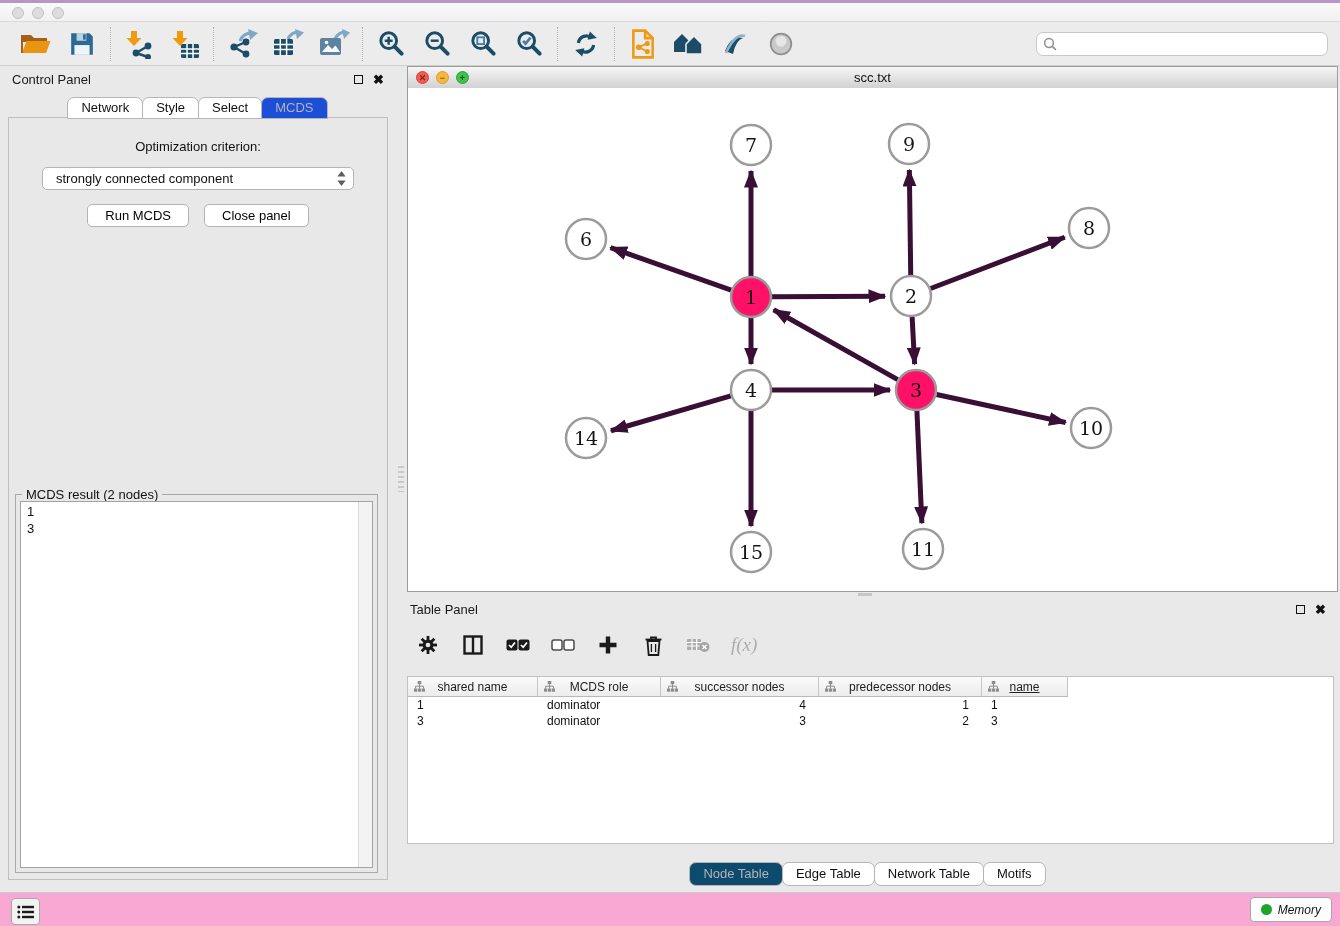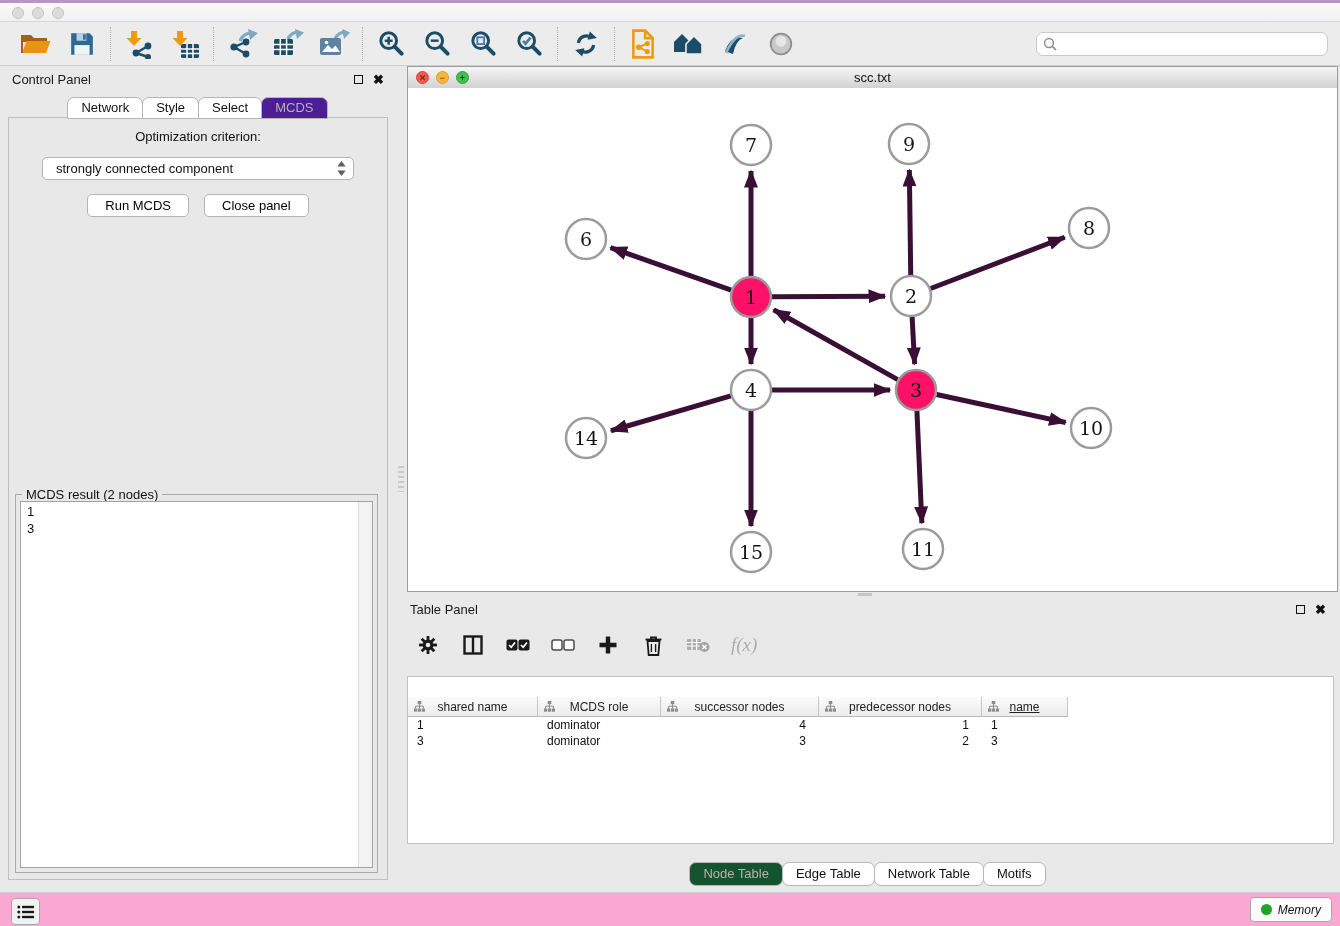--- a/index.html
+++ b/index.html
@@ -30,23 +30,23 @@
   
   .control-panel{position:absolute;left:0;top:0;width:396px;height:100%;}
   .cp-header{height:26px;display:flex;align-items:center;padding:0 12px;gap:44px;}
   .panel-title{font-size:13px;color:#1a1a1a;}
   .panel-icons{margin-left:auto;display:flex;gap:10px;align-items:center;}
   .float-icon{width:9px;height:9px;border:1.6px solid #111;box-sizing:border-box;background:transparent;}
   .close-icon{font-size:13px;font-weight:bold;color:#111;line-height:1;}
   .cp-tabs{position:absolute;top:31px;left:0;right:0;display:flex;justify-content:center;z-index:2;}
   .tab{background:#fff;border:1px solid #b6b6b6;padding:2px 13px 3px;font-size:13px;margin-left:-1px;
        border-radius:7px 7px 0 0;color:#111;cursor:default;}
-  .tab.selected{background:#4c1d95;color:#b4b4b4;}
+  .tab.selected{background:#1d4ed8;color:#b4b4b4;}
   .cp-content{position:absolute;top:51px;left:8px;right:8px;bottom:12px;background:#e8e8e8;border:1px solid #bfbfbf;}
-  .opt-label{text-align:center;margin-top:11px;font-size:13px;}
+  .opt-label{text-align:center;margin-top:21px;font-size:13px;}
   .selectbox{margin:13px auto 0;width:312px;height:23px;background:#fff;border:1px solid #b4b4b4;border-radius:5px;
     display:flex;align-items:center;padding:0 7px 0 13px;font-size:13px;box-sizing:border-box;}
   .stepper{margin-left:auto;display:flex;align-items:center;}
   .btn-row{display:flex;justify-content:center;gap:15px;margin-top:14px;}
   .btn{background:#fff;border:1px solid #b4b4b4;border-radius:5px;font-size:13px;padding:3px 17px;cursor:default;}
   .result-group{position:absolute;left:6px;right:9px;top:376px;bottom:6px;border:1px solid #a9a9a9;}
   .result-label{position:absolute;top:-8px;left:6px;background:#e8e8e8;padding:0 4px;font-size:13px;}
   .result-area{position:absolute;left:4px;right:4px;top:6px;bottom:4px;background:#fff;border:1px solid #a3a3a3;
     font-size:13px;line-height:17px;padding:1px 6px;box-sizing:border-box;}
   .result-scroll{position:absolute;right:0;top:0;bottom:0;width:13px;background:#f3f3f3;border-left:1px solid #dcdcdc;}
@@ -67,30 +67,30 @@
   .net-canvas{position:absolute;top:21px;left:0;right:0;bottom:0;background:#fff;}
   .hsplit-handle{position:absolute;left:462px;top:527px;width:14px;height:3px;background:#c6c6c6;}
 
   
   .table-panel{position:absolute;left:0;top:531px;right:0;bottom:1px;}
   .tp-header{height:24px;display:flex;align-items:center;padding:0 14px;}
   .tp-toolbar{position:absolute;top:28px;left:0;right:6px;height:40px;display:flex;align-items:center;gap:21px;padding-left:20px;}
   .tp-tool{display:flex;align-items:center;justify-content:center;width:24px;height:24px;}
   .fx{font-family:"Liberation Serif",serif;font-style:italic;font-size:19px;color:#adadad;}
   .tp-table{position:absolute;left:11px;right:6px;top:79px;bottom:47px;background:#fff;border:1px solid #c2c2c2;overflow:hidden;box-sizing:border-box;}
-  .tbl-header{display:flex;height:19px;width:max-content;background:linear-gradient(#fbfbfb,#ececec);border-bottom:1px solid #b9b9b9;margin-top:20px;}
+  .tbl-header{display:flex;height:19px;width:max-content;background:linear-gradient(#fbfbfb,#ececec);border-bottom:1px solid #b9b9b9;}
   .th{position:relative;display:flex;align-items:center;justify-content:center;font-size:12px;color:#222;
       border-right:1px solid #c6c6c6;box-sizing:border-box;}
   .th .tree{position:absolute;left:6px;top:4px;}
   .tbl-row{display:flex;height:16px;font-size:12px;align-items:center;width:max-content;}
   .td{box-sizing:border-box;padding:0 13px 0 9px;overflow:hidden;white-space:nowrap;}
   .td.right{text-align:right;}
   .tp-tabs{position:absolute;bottom:5px;left:0;right:0;display:flex;justify-content:center;}
   .btab{background:#fff;border:1px solid #b6b6b6;padding:3px 13px 4px;font-size:13px;margin-left:-1px;border-radius:7px;color:#111;}
-  .btab.selected{background:#14532d;color:#b4b4b4;text-align:right;}
+  .btab.selected{background:#0c4a6e;color:#b4b4b4;text-align:right;}
 
   
   .status-bar{position:absolute;bottom:0;left:0;right:0;height:34px;background:#f9a8d4;border-top:1px solid #cdcdcd;box-sizing:border-box;font-style:italic;}
   .list-btn{position:absolute;left:11px;top:5px;width:27px;height:25px;border:1px solid #a8a8a8;border-radius:4px;
     background:#f2f2f2;display:flex;align-items:center;justify-content:center;}
   .memory-btn{position:absolute;right:8px;top:4px;height:25px;border:1px solid #a8a8a8;border-radius:4px;background:#fdfdfd;
     display:flex;align-items:center;gap:6px;padding:0 10px;font-size:12px;box-sizing:border-box;}
   .memory-dot{width:11px;height:11px;border-radius:50%;background:#1ea32b;}
 </style>
 </head>

